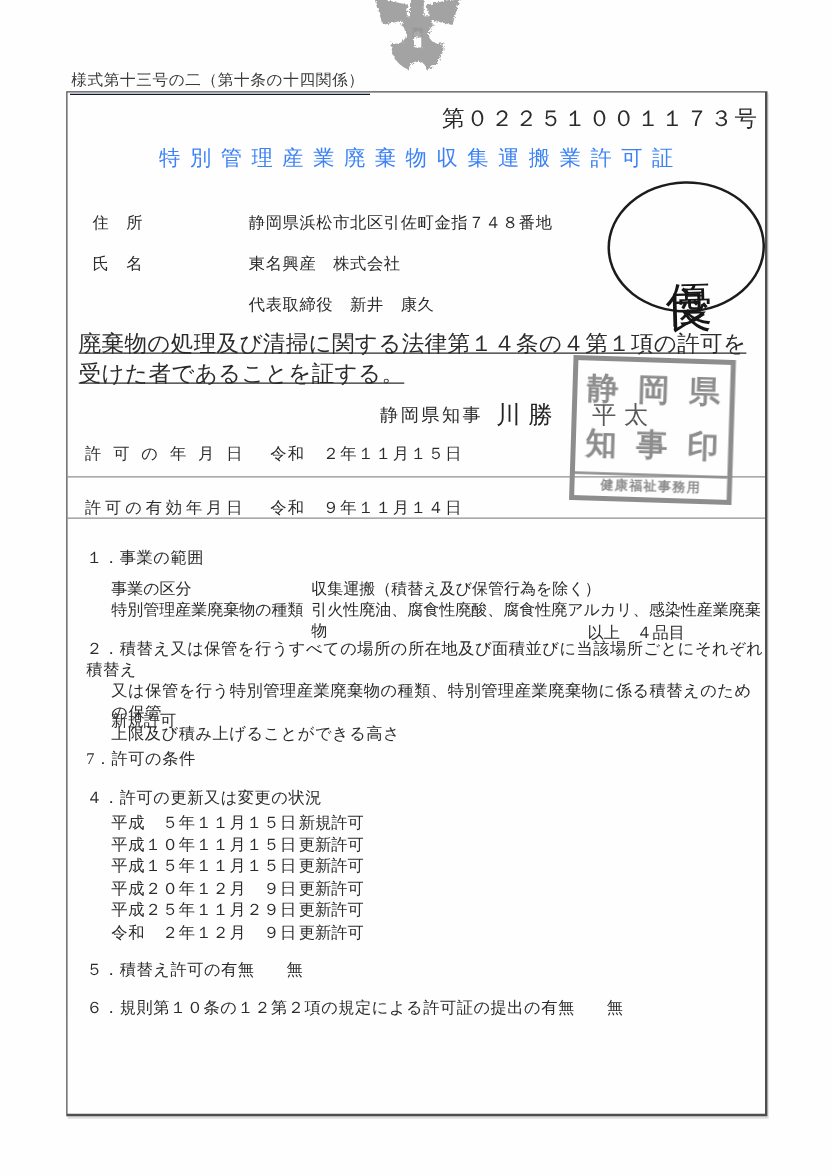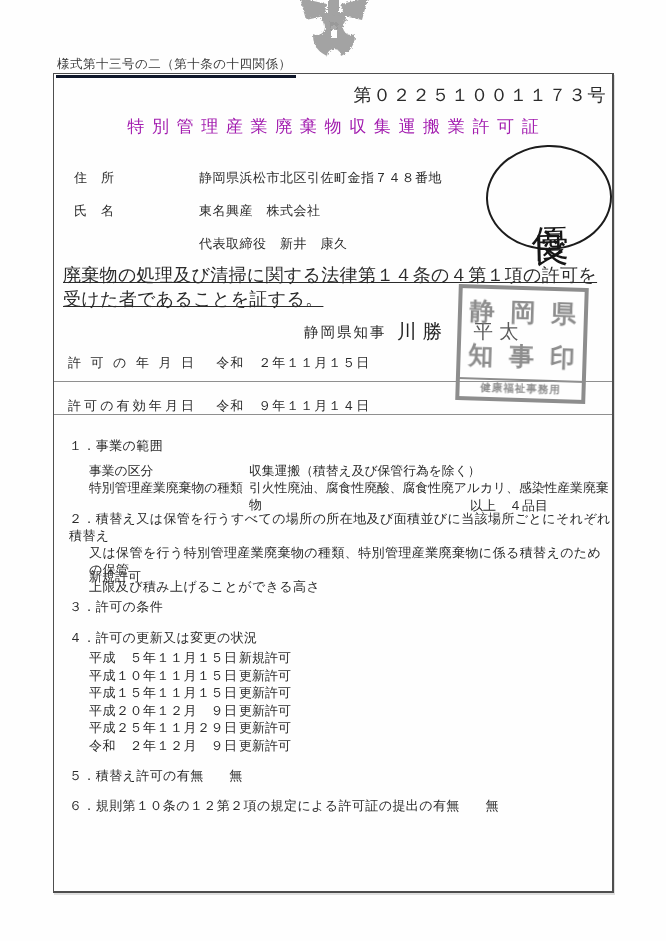--- a/index.html
+++ b/index.html
@@ -5,32 +5,32 @@
   html,body{margin:0;padding:0;background:#ffffff;}
   .sheet{
     position:relative;width:666px;height:941px;background:#fefefe;overflow:hidden;
     font-family:"Liberation Serif","DejaVu Serif",serif;color:#2b2b2b;font-size:13px;
   }
   
   .emblem{position:absolute;left:294px;top:-4px;width:80px;height:62px;}
   
   .form-label{
     position:absolute;left:56px;top:56px;font-size:12.5px;letter-spacing:.5px;
-    border-bottom:3px solid #0f172a;padding:0 4px 2px 1px;color:#3a3a3a;
+    border-bottom:1px solid #0f172a;padding:0 4px 2px 1px;color:#3a3a3a;
   }
   
   .frame{
     position:absolute;left:53px;top:73px;width:558px;height:817px;
     border:1.5px solid #4e4e4e;border-bottom-width:2.5px;border-right-width:2px;
     box-shadow:1px 2px 0 rgba(0,0,0,.12);
   }
   .permit-no{position:absolute;top:9px;right:5px;font-size:18px;letter-spacing:1.5px;}
   .doc-title{
     position:absolute;top:41px;left:0;width:100%;text-align:center;
-    font-size:17px;letter-spacing:.45em;text-indent:.45em;color:#a21caf;
+    font-size:17px;letter-spacing:.45em;text-indent:.45em;color:#3b82f6;
   }
   .holder-row{position:absolute;left:20px;display:flex;}
   .holder-row .lab{display:inline-block;width:89px;letter-spacing:.5px;}
   .holder-row .val{letter-spacing:.5px;padding-left:36px;}
   .row-addr{top:95px;}
   .row-name{top:128px;}
   .row-rep{top:161px;padding-left:89px;}
   
   .yuryo{
     position:absolute;left:432px;top:71px;width:122px;height:101px;
@@ -179,21 +179,21 @@
     </div>
     <div class="s1-total">以上　４品目</div>
 
     <div class="sec s2-head">
       <span>２．積替え又は保管を行うすべての場所の所在地及び面積並びに当該場所ごとにそれぞれ積替え</span>
       <span class="cont">又は保管を行う特別管理産業廃棄物の種類、特別管理産業廃棄物に係る積替えのための保管</span>
       <span class="cont">上限及び積み上げることができる高さ</span>
     </div>
     <div class="s2-val">新規許可</div>
 
-    <div class="sec s3-head">３．許可の条件</div>
+    <div class="sec s3-head">7．許可の条件</div>
 
     <div class="sec s4-head">４．許可の更新又は変更の状況</div>
     <div class="history">
       <div class="hist-row">
         <span class="hd">平成　５年１１月１５日</span>
         <span>新規許可</span>
       </div>
       <div class="hist-row">
         <span class="hd">平成１０年１１月１５日</span>
         <span>更新許可</span>

